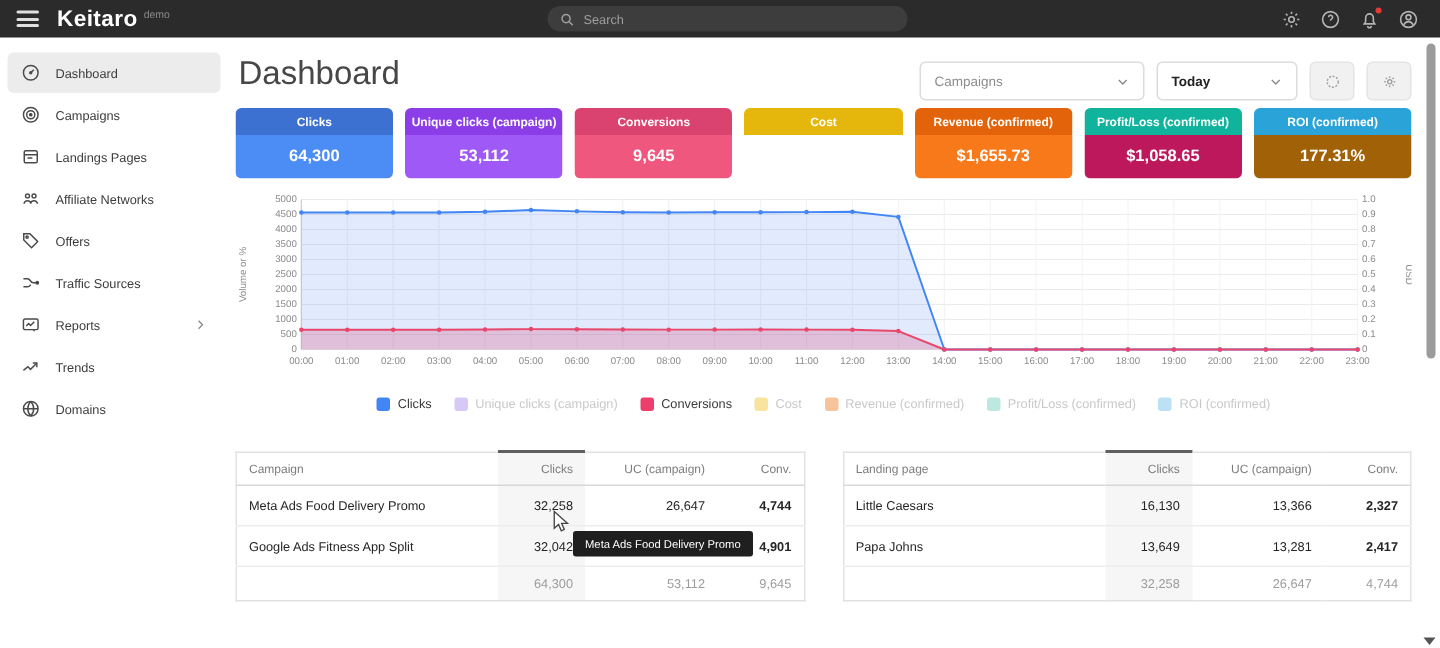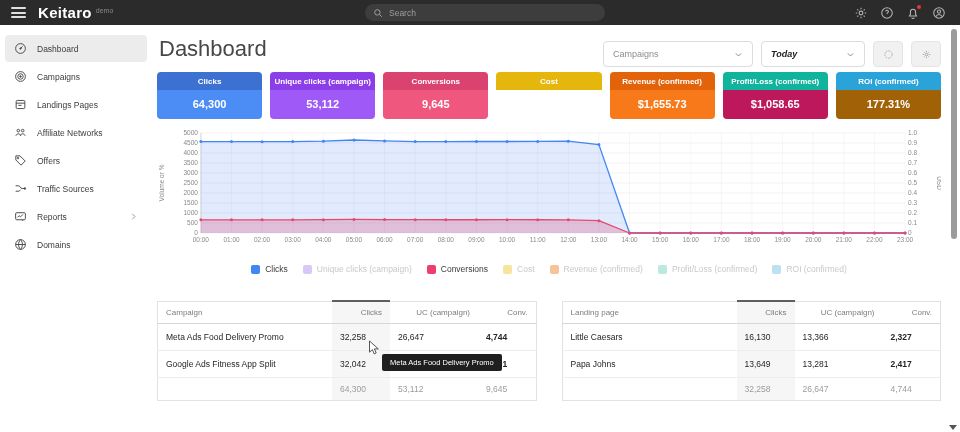--- a/index.html
+++ b/index.html
@@ -29,21 +29,21 @@
   .side-item .icon svg { width:13px; height:13px; stroke:#4a4a4a; display:block; }
   .side-item .sub { margin-left:auto; }
   .side-item .sub svg { width:9px; height:9px; stroke:#8a8a8a; }
 
   
   main { position:absolute; left:152px; top:25px; right:14px; bottom:0; padding:0 5px 0 5px; }
   h1 { font-size:22px; font-weight:400; color:#474747; margin:11px 0 0 2px; }
   .filters { position:absolute; top:16px; right:5px; display:flex; gap:8px; }
   .select { height:26px; border:1px solid #dcdcdc; border-radius:4px; background:#fff; display:flex; align-items:center; justify-content:space-between; padding:0 9px; font-size:9px; cursor:pointer; }
   .select.campaigns { width:150px; color:#8d8d8d; }
-  .select.date { width:104px; color:#222; font-weight:bold;font-style:italic; }
+  .select.date { width:94px; color:#222; font-weight:bold; }
   .select svg { width:9px; height:9px; stroke:#8a8a8a; }
   .icon-btn { width:30px; height:26px; background:#f1f1f1; border:1px solid #e4e4e4; border-radius:4px; display:flex; align-items:center; justify-content:center; cursor:pointer; }
   .icon-btn svg { width:11px; height:11px; stroke:#a0a0a0; }
 
   
   .cards { display:flex; gap:8px; margin-top:10px; }
   .card { flex:1; border-radius:4px; overflow:hidden; text-align:center; color:#fff; cursor:pointer; }
   .card-title { font-size:8px; font-weight:bold; padding:5px 2px 4px; white-space:nowrap; }
   .card-value { font-size:11px; font-weight:bold; padding:8px 2px 9px; }
 
@@ -55,21 +55,21 @@
   .legend-item { display:flex; align-items:center; gap:5px; cursor:pointer; }
   .legend-item.inactive { color:#c9c9c9; }
   .swatch { width:9px; height:9px; border-radius:2px; flex:none; }
 
   
   .tables { display:flex; gap:25px; margin-top:26px; }
   table { width:380px; border-collapse:collapse; border:1px solid #e2e2e2; table-layout:fixed; }
   th { color:#7d7d7d; font-weight:400; font-size:8px; text-align:right; padding:6px 8px; border-bottom:1px solid #d8d8d8; }
   th:first-child { text-align:left; }
   th.sorted { border-top:2px solid #5f5f5f; }
-  td { font-size:8.5px; color:#252525; padding:8px 8px; border-bottom:1px solid #ededed; }
+  td { font-size:8.5px; color:#252525; text-align:right; padding:8px 8px; border-bottom:1px solid #ededed; }
   td:first-child { text-align:left; }
   td.conv { font-weight:bold; }
   .clicks-col { background:#f6f6f6; }
   tfoot td { color:#9c9c9c; border-bottom:none; padding:6px 8px; }
   tbody tr { cursor:pointer; }
 
   
   .scroll-thumb { position:absolute; right:3px; top:29px; width:6px; height:210px; background:#9b9b9b; border-radius:3px; z-index:6; cursor:pointer; }
   .scroll-arrow { position:absolute; right:3px; bottom:2px; width:0; height:0; border-left:4px solid transparent; border-right:4px solid transparent; border-top:5px solid #555; z-index:6; cursor:pointer; }
   .tooltip { position:absolute; left:382px; top:354px; background:#1f1f1f; color:#fff; font-size:7.5px; padding:4px 8px; border-radius:2px; z-index:9; white-space:nowrap; }
@@ -182,20 +182,29 @@
           <path d="M6.5 13.5l3-3 2.3 2.3 4.5-4.5"></path>
           <path d="M16 18.5v1.5"></path>
         </svg>
       </span>
       <span>Reports</span>
       <span class="icon sub">
         <svg viewBox="0 0 24 24" fill="none" stroke-width="2.4">
           <path d="M9 5l7 7-7 7"></path>
         </svg>
       </span>
+    </div>
+    <div class="side-item">
+      <span class="icon">
+        <svg viewBox="0 0 24 24" fill="none" stroke-width="1.8">
+          <path d="M3 16.5l5.5-4.5 3.2 3.2L19 8"></path>
+          <path d="M14.5 7.5H19.5V12.5"></path>
+        </svg>
+      </span>
+      <span>Trends</span>
     </div>
     <div class="side-item">
       <span class="icon">
         <svg viewBox="0 0 24 24" fill="none" stroke-width="1.8">
           <circle cx="12" cy="12" r="9"></circle>
           <path d="M3 12h18M12 3c-4.8 5-4.8 13 0 18M12 3c4.8 5 4.8 13 0 18"></path>
         </svg>
       </span>
       <span>Domains</span>
     </div>

